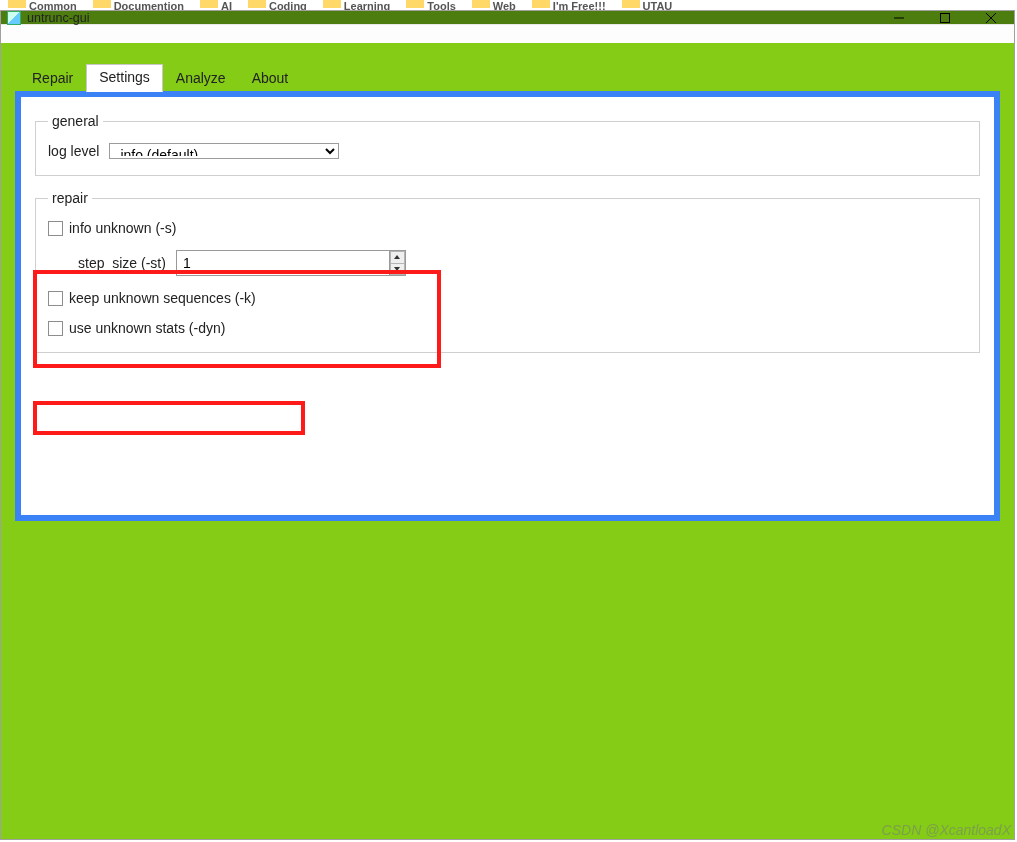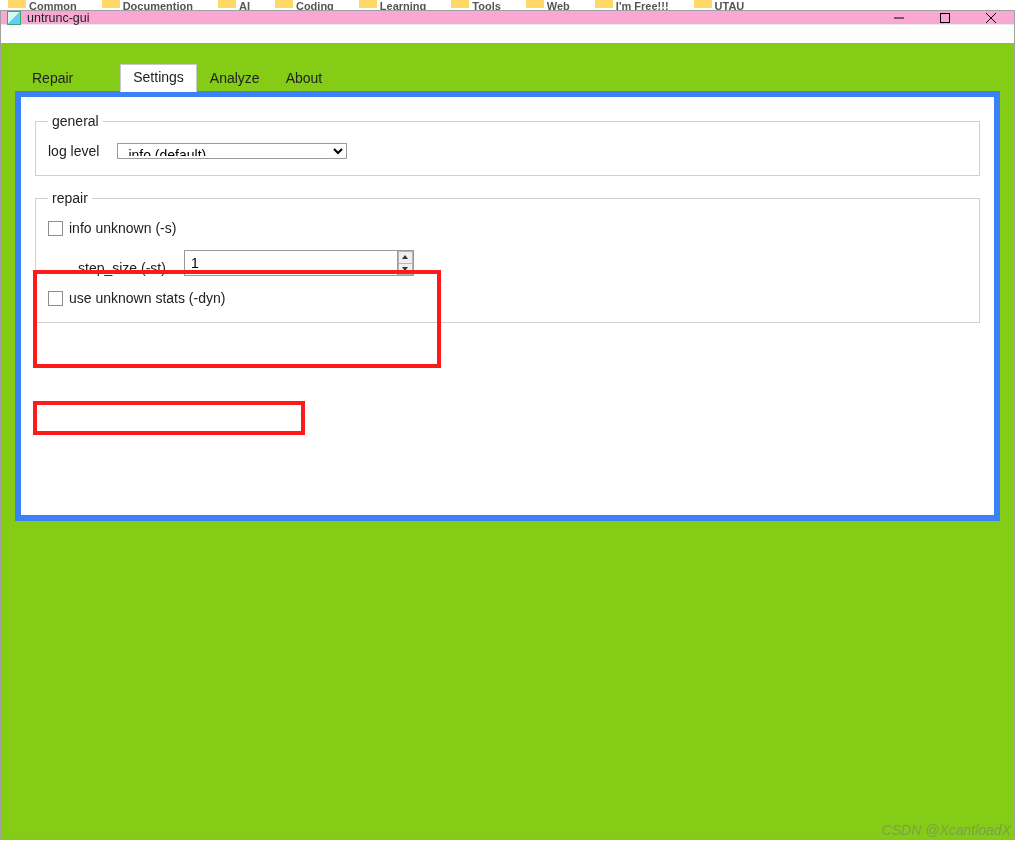--- a/index.html
+++ b/index.html
@@ -1,50 +1,50 @@
 <!DOCTYPE html>
 <html><head>
 <meta charset="utf-8">
 <style>
   * { box-sizing: border-box; margin: 0; padding: 0; font-family: "Segoe UI", "Microsoft YaHei", Tahoma, sans-serif; }
   html, body { width: 1017px; height: 842px; overflow: hidden; }
   body { background: #fff; position: relative; }
 
   
-  .behind-tabs { position: absolute; top: 0; left: 0; right: 0; height: 10px; background: #fff; display: flex; font-size: 11px; color: #555; overflow: hidden; white-space: nowrap; gap: 9px; }
+  .behind-tabs { position: absolute; top: 0; left: 0; right: 0; height: 10px; background: #fff; display: flex; font-size: 11px; color: #555; overflow: hidden; white-space: nowrap; }
   .behind-tabs span { display: inline-flex; align-items: flex-start; padding: 0 8px; }
   .behind-tabs .folder-ico { width: 18px; height: 8px; background: #ffd867; margin-right: 3px; display: inline-block; }
 
   
   .window { position: absolute; top: 10px; left: 0; width: 1015px; height: 830px; background: #fdfdfd; border: 1px solid #a0a0a0; }
 
-  .titlebar { height: 14px; background: #f9a8d4; display: flex; align-items: center; padding-left: 6px; border-bottom: 1px solid #e8e8e8; }
+  .titlebar { height: 14px; background: #4d7c0f; display: flex; align-items: center; padding-left: 6px; border-bottom: 1px solid #e8e8e8; }
   .title-ico { width: 14px; height: 14px; border: 1px solid #3a6; display: inline-block; margin-right: 6px; background: linear-gradient(135deg,#cfe 50%,#6cf 50%); }
   .title-text { font-size: 12.5px; color: #222; flex: 1; }
   .win-controls { display: flex; height: 100%; }
   .win-btn { width: 46px; display: flex; align-items: center; justify-content: center; cursor: pointer; }
   .win-btn svg { stroke: #000; }
 
   .client { position: absolute; top: 32px; left: 0; right: 0; bottom: 0; background: #84cc16; padding: 20px 14px 14px 14px; }
 
   
   .tabs { position: relative; height: 28px; display: flex; gap: 0; margin-left: 4px; }
   .tab { padding: 4px 12px; font-size: 14px; color: #222; cursor: pointer; border: 1px solid transparent; border-bottom: none; background: transparent; position: relative; top: 2px; }
-  .tab.active { background: #fff; border-color: #c8c8c8; border-bottom: 1px solid #fff; z-index: 2; top: 1px; margin-left: 34px; }
+  .tab.active { background: #fff; border-color: #c8c8c8; border-bottom: 1px solid #fff; z-index: 2; top: 1px; }
 
   .panel { border: 6px solid #3b82f6; background: #fff; padding: 16px 14px; position: relative; min-height: 430px; }
 
   fieldset { border: 1px solid #cfcfcf; padding: 14px 12px 16px 12px; margin-bottom: 14px; position: relative; }
   legend { font-size: 14px; color: #222; padding: 0 4px; }
 
   .row { display: flex; align-items: center; font-size: 14px; color: #222; }
   .row + .row { margin-top: 14px; }
-  .row.indent { padding-left: 30px; align-items: flex-end; }
+  .row.indent { padding-left: 30px; }
 
-  label.lbl { margin-right: 18px; }
+  label.lbl { margin-right: 10px; }
 
   select { height: 16px; font-size: 14px; padding: 2px 6px; border: 1px solid #9c9c9c; background: #fff; min-width: 230px; }
 
   .checkbox { width: 15px; height: 15px; border: 1px solid #8d8d8d; background: #fff; margin-right: 6px; flex: 0 0 auto; cursor: pointer; }
 
   .spinner { display: flex; width: 230px; height: 26px; border: 1px solid #999; }
   .spinner input { flex: 1; border: none; padding: 0 6px; font-size: 14px; outline: none; }
   .spin-btns { width: 16px; display: flex; flex-direction: column; border-left: 1px solid #999; }
   .spin-btns div { flex: 1; display: flex; align-items: center; justify-content: center; background: #efefef; border: 1px solid #b5b5b5; cursor: pointer; }
   .spin-btns div:first-child { border-bottom: none; }
@@ -164,20 +164,24 @@
                   <span class="tri-up"></span>
                 </div>
               <div>
                   <span class="tri-dn"></span>
                 </div>
             </div>
           </div>
         </div>
 
 
+        <div class="row">
+          <span class="checkbox"></span>
+          <span>keep unknown sequences (-k)</span>
+        </div>
 
         <div class="row">
           <span class="checkbox"></span>
           <span>use unknown stats (-dyn)</span>
         </div>
 
 
       </fieldset>
 
     </div>

